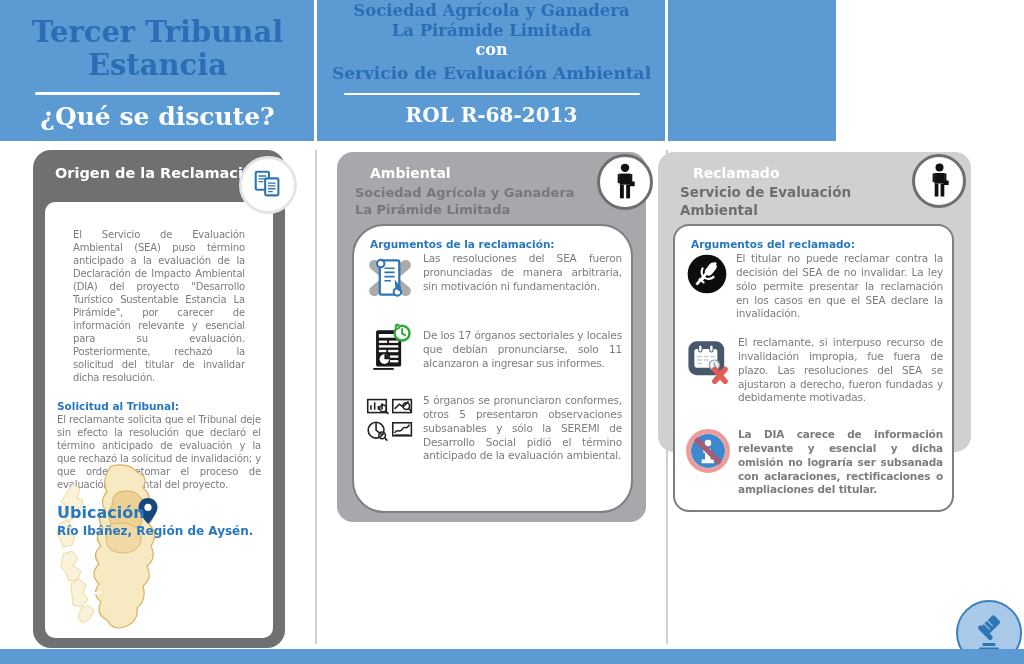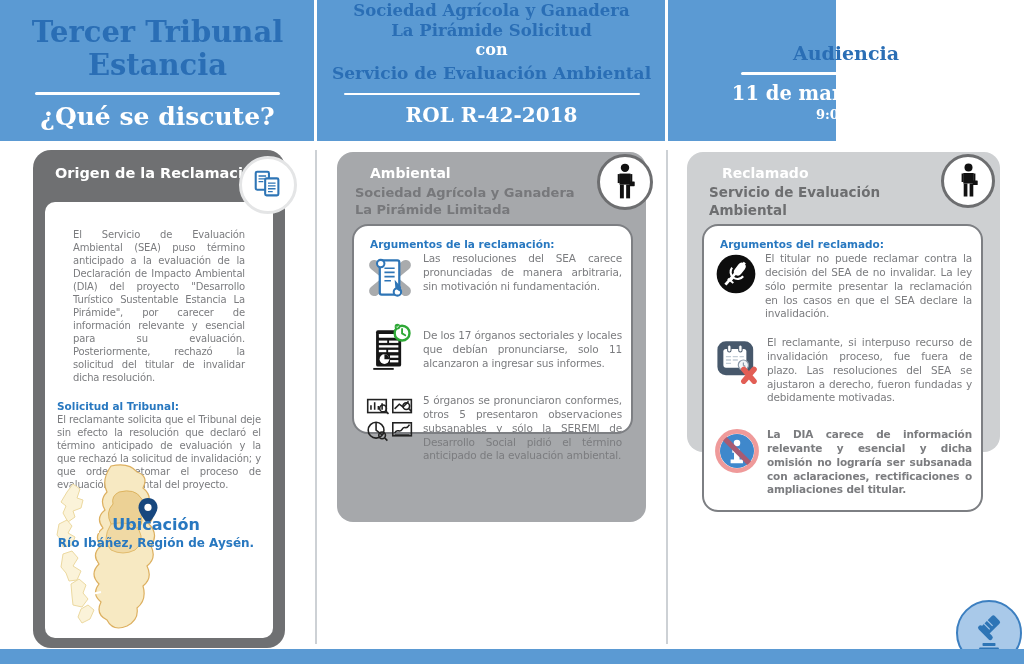--- a/index.html
+++ b/index.html
@@ -47,41 +47,41 @@
   .accent-head{color:#2878c0;font-weight:bold;}
 
   
   .origin-card{left:33px;top:150px;width:252px;height:498px;background:#6f7072;border-radius:18px;}
   .origin-title{position:absolute;left:22px;top:15px;color:#fff;font-weight:bold;font-size:14.5px;}
   .origin-circle{left:206px;top:6px;width:58px;height:58px;border:3px solid #e4e5e6;}
   .origin-panel{left:12px;top:52px;width:228px;height:436px;border-radius:10px;padding:10px 12px;}
   .origin-p{font-size:10px;line-height:1.3;margin:16px;}
   .solicitud-h{font-size:10.5px;margin-top:11px;}
   .origin-p2{font-size:10px;line-height:1.3;margin:1px 0 0;}
-  .loc-block{margin-top:24px;text-align:center;padding-right:6px;position:relative;z-index:2;}
+  .loc-block{margin-top:12px;text-align:left;padding-right:6px;position:relative;z-index:2;}
   .loc-title{font-size:16px;color:#2878c0;font-weight:bold;}
   .loc-sub{font-size:12px;color:#2878c0;font-weight:bold;margin-top:2px;}
   .map-wrap{position:absolute;left:4px;bottom:4px;width:132px;height:172px;}
 
   
   .claimant-card{left:337px;top:152px;width:309px;height:370px;background:#a6a8ab;border-radius:16px;}
   .role-label{position:absolute;color:#fff;font-weight:bold;font-size:14px;}
   .claimant-role{left:33px;top:13px;}
   .party-name{position:absolute;font-weight:bold;font-size:13px;line-height:1.3;}
   .claimant-name{left:18px;top:33px;width:238px;color:#77787b;}
   .claimant-circle{left:260px;top:2px;width:56px;height:56px;border:3px solid #6d6e70;}
   .args-panel{border:2.5px solid #7d7f83;border-radius:16px;}
-  .claimant-panel{left:15px;top:72px;width:281px;height:210px;}
+  .claimant-panel{left:15px;top:72px;width:281px;height:289px;border-radius:32px;}
   .args-head{position:absolute;left:16px;top:12px;font-size:10.5px;}
   .arg-row{position:absolute;left:10px;width:258px;display:flex;gap:7px;align-items:flex-start;}
   .arg-icon{flex:none;}
   .arg-text{font-size:10.5px;line-height:1.32;margin:0;}
 
   
-  .respondent-card{left:687px;top:152px;width:313px;height:300px;background:#ced0d2;border-radius:16px;}
+  .respondent-card{left:658px;top:152px;width:313px;height:300px;background:#ced0d2;border-radius:16px;}
   .respondent-role{left:35px;top:13px;}
   .respondent-name{left:22px;top:32px;width:250px;color:#6d6e70;font-size:13.5px;}
   .respondent-circle{left:254px;top:2px;width:54px;height:54px;border:3px solid #6d6e70;}
   .respondent-panel{left:15px;top:72px;width:281px;height:288px;}
 
   .m-row1{top:26px;} .m-row2{top:96px;align-items:center;} .m-row3{top:168px;}
   .r-row1{top:26px;} .r-row2{top:110px;} .r-row3{top:202px;font-weight:bold;}
 </style>
 </head>
 <body>
@@ -96,36 +96,30 @@
       </div>
       <div class="hdr-rule rule-left"></div>
       <div class="hdr-subtitle">¿Qué se discute?</div>
     </div>
 
     <div class="hdr-divider hd1"></div>
 
     <div class="hdr-col hdr-center serif-hd">
       <div class="party-wrap">
         <div class="party-line">Sociedad Agrícola y Ganadera</div>
-        <div class="party-line">La Pirámide Solicitud</div>
+        <div class="party-line">La Pirámide Limitada</div>
       </div>
       <div class="hdr-con">con</div>
       <div class="party2">Servicio de Evaluación Ambiental</div>
       <div class="hdr-rule rule-center"></div>
-      <div class="hdr-rol">ROL R-42-2018</div>
+      <div class="hdr-rol">ROL R-68-2013</div>
     </div>
 
     <div class="hdr-divider hd2"></div>
 
-    <div class="hdr-col hdr-right serif-hd">
-      <div class="hdr-aud">Audiencia</div>
-      <div class="hdr-rule rule-right"></div>
-      <div class="hdr-date">11 de marzo de 2019</div>
-      <div class="hdr-time">9:00 hrs</div>
-    </div>
   </header>
 
   <div class="vline v1"></div>
   <div class="vline v2"></div>
 
   <section class="card origin-card">
     <div class="origin-title">Origen de la Reclamación</div>
 
     <div class="card-circle origin-circle">
       <svg width="34" height="34" viewBox="0 0 36 36">
@@ -199,21 +193,21 @@
         <span class="arg-icon">
           <svg width="52" height="52" viewBox="0 0 56 56">
             <path d="M11 14 L45 42 M45 14 L11 42" stroke="#a9abad" stroke-width="11" stroke-linecap="round" fill="none"></path>
             <rect x="17" y="9" width="21" height="37" rx="2" fill="#fff" stroke="#2e75b6" stroke-width="2.4"></rect>
             <circle cx="18" cy="12.5" r="4" fill="#fff" stroke="#2e75b6" stroke-width="2.2"></circle>
             <circle cx="36" cy="43" r="4" fill="#fff" stroke="#2e75b6" stroke-width="2.2"></circle>
             <path d="M22 17.5h11M22 22h11M22 26.5h11M22 31h7" stroke="#2e75b6" stroke-width="1.8"></path>
             <path d="M33 30l7 8-1.6 4.5-4.6-3.4z" fill="#2e75b6"></path>
           </svg>
         </span>
-        <p class="body-text arg-text">Las resoluciones del SEA carece pronunciadas de manera arbitraria, sin motivación ni fundamentación.</p>
+        <p class="body-text arg-text">Las resoluciones del SEA fueron pronunciadas de manera arbitraria, sin motivación ni fundamentación.</p>
       </div>
 
       <div class="arg-row m-row2">
         <span class="arg-icon">
           <svg width="52" height="52" viewBox="0 0 56 56">
             <rect x="13" y="9" width="27" height="39" rx="2" fill="#161616"></rect>
             <g fill="#fff">
               <rect x="16" y="13" width="21" height="4" rx="0.5"></rect>
               <rect x="16" y="20" width="9" height="2.5"></rect>
                 <rect x="27" y="20" width="10" height="2.5"></rect>
@@ -304,21 +298,21 @@
             <rect x="16" y="10.5" width="4" height="8" rx="2" fill="#fff" stroke="#47586b" stroke-width="1.2"></rect>
             <rect x="29" y="10.5" width="4" height="8" rx="2" fill="#fff" stroke="#47586b" stroke-width="1.2"></rect>
             <g stroke="#c3cdd6" stroke-width="1.6">
               <path d="M14 24h6M22 24h6M30 24h5M14 28h6M22 28h6M14 32h6"></path>
             </g>
             <circle cx="34.5" cy="34" r="6" fill="#f2f5f8" stroke="#8a99a8" stroke-width="1.4"></circle>
             <path d="M34.5 30.8v3.4l2.3 1.5" stroke="#8a99a8" stroke-width="1.4" fill="none"></path>
             <path d="M35 39l12 14M47 39L35 53" stroke="#e25e55" stroke-width="6.5" stroke-linecap="round"></path>
           </svg>
         </span>
-        <p class="body-text arg-text">El reclamante, si interpuso recurso de invalidación proceso, fue fuera de plazo. Las resoluciones del SEA se ajustaron a derecho, fueron fundadas y debidamente motivadas.</p>
+        <p class="body-text arg-text">El reclamante, si interpuso recurso de invalidación impropia, fue fuera de plazo. Las resoluciones del SEA se ajustaron a derecho, fueron fundadas y debidamente motivadas.</p>
       </div>
 
       <div class="arg-row r-row3">
         <span class="arg-icon">
           <svg width="46" height="46" viewBox="0 0 54 54">
             <circle cx="27" cy="27" r="20" fill="#3f88cc"></circle>
             <circle cx="27" cy="17.5" r="3.8" fill="#fff"></circle>
             <path d="M21.5 24.5h8.5v12.5h4v4.5H19.5v-4.5h4v-8h-2z" fill="#fff"></path>
             <line x1="11" y1="11" x2="43" y2="43" stroke="#a85b72" stroke-width="6"></line>
             <circle cx="27" cy="27" r="23" fill="none" stroke="#ef9a9a" stroke-width="5.5"></circle>

